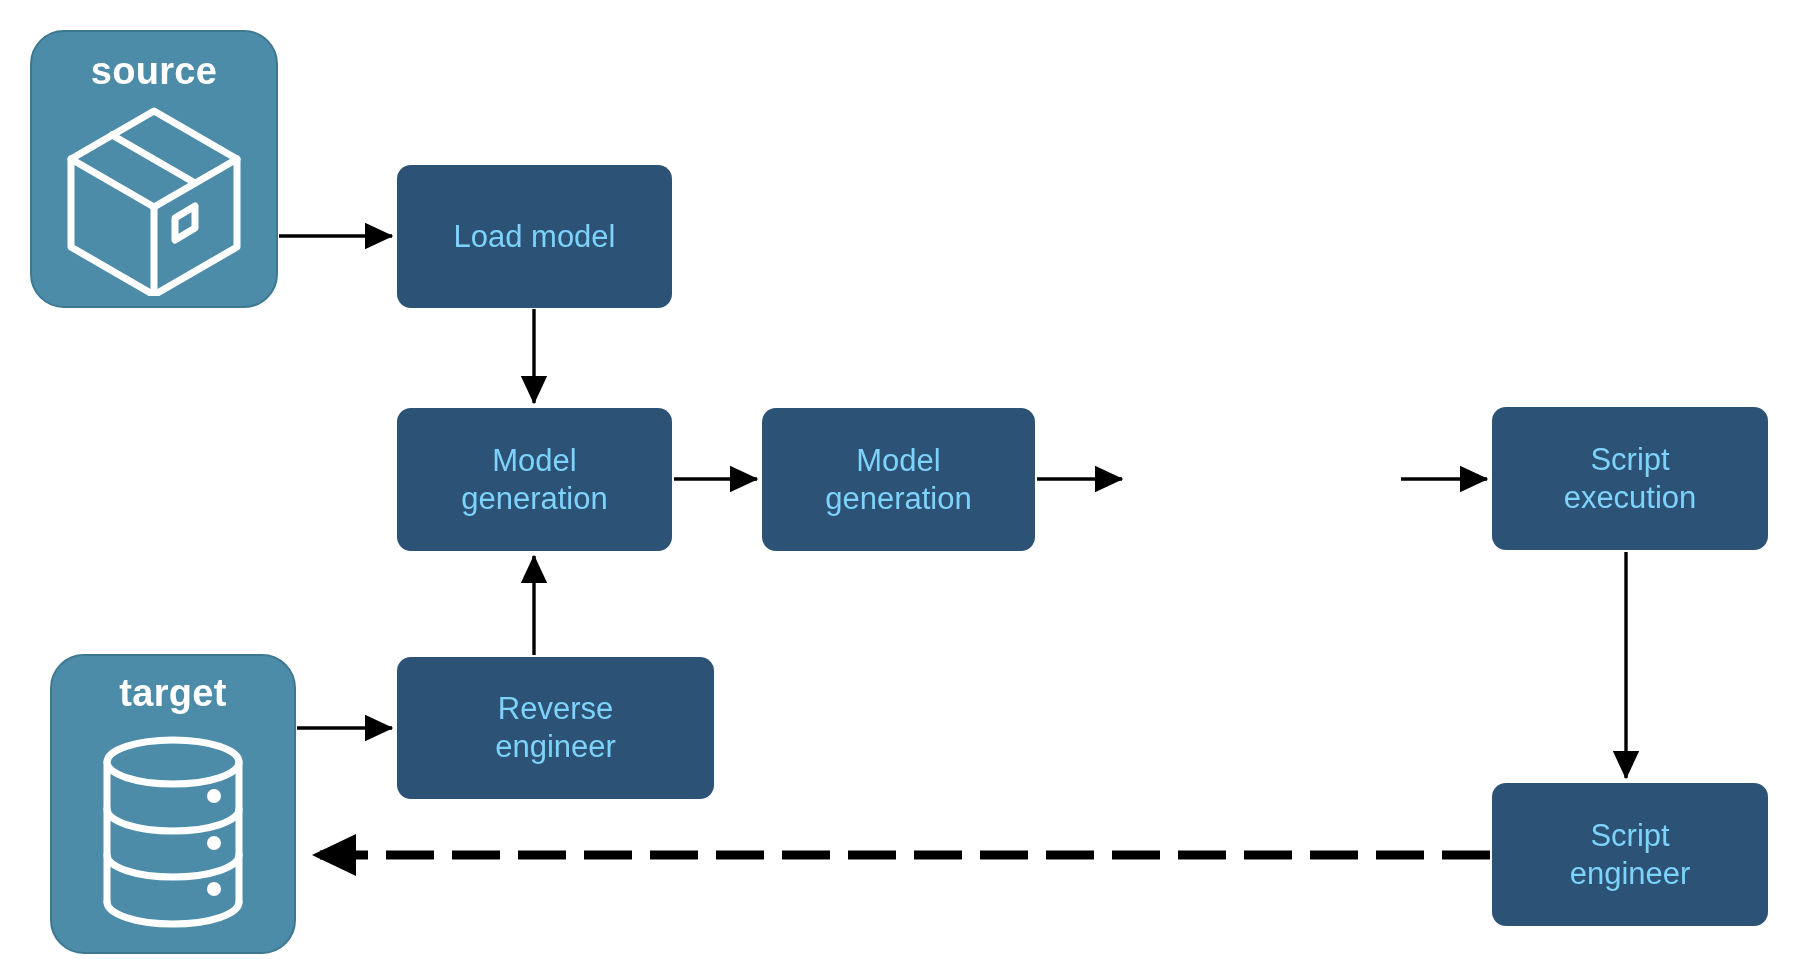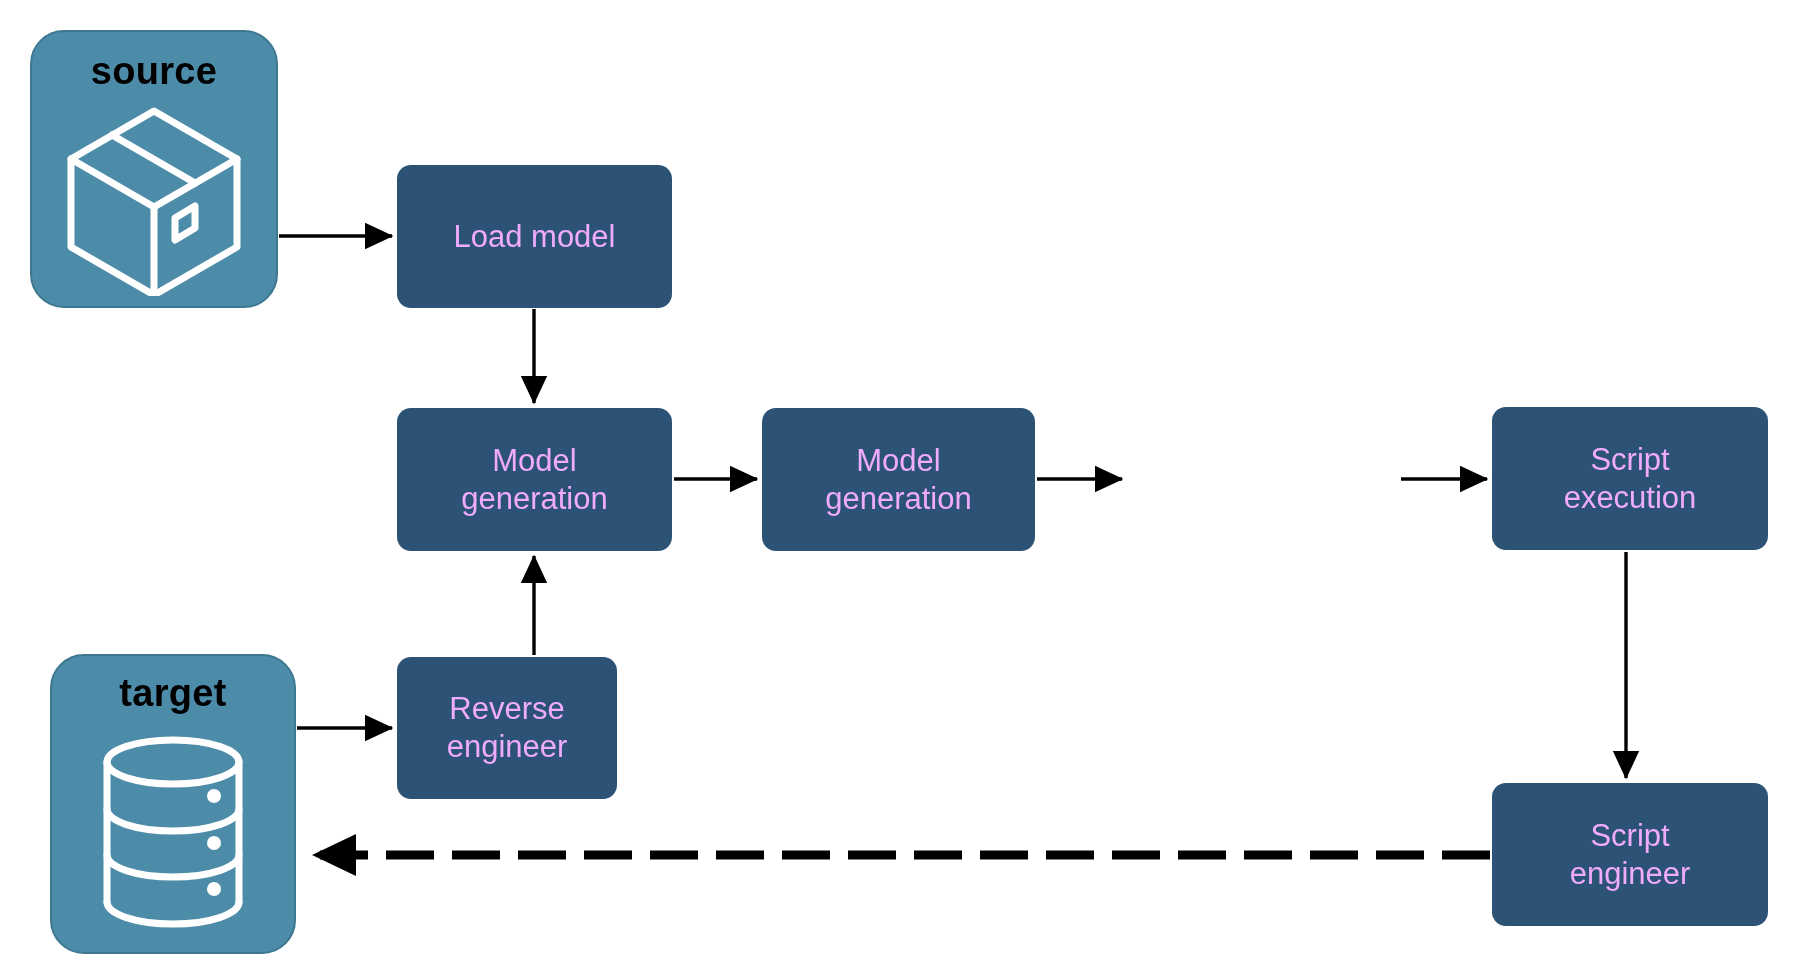--- a/index.html
+++ b/index.html
@@ -22,21 +22,21 @@
     position: absolute;
     background: #4d8ca9;
     border: 2px solid #3d7890;
     border-radius: 34px;
     box-sizing: border-box;
     display: flex;
     flex-direction: column;
     align-items: center;
   }
   .endpoint-label {
-    color: #000000;
+    color: #ffffff;
     font-weight: bold;
     font-size: 38px;
     line-height: 1;
     letter-spacing: 0.3px;
     user-select: none;
   }
   .endpoint-icon {
     flex: 1;
     display: flex;
     align-items: center;
@@ -46,21 +46,21 @@
   
   .process {
     position: absolute;
     background: #2c5375;
     border-radius: 14px;
     box-sizing: border-box;
     display: flex;
     align-items: center;
     justify-content: center;
     text-align: center;
-    color: #f0abfc;
+    color: #7dd3fc;
     font-size: 31px;
     line-height: 1.22;
     padding: 4px 10px;
     user-select: none;
   }
   .process span { display: block; }
   
   #connectors {
     position: absolute;
     left: 0;
@@ -182,21 +182,21 @@
   </div>
 
 
   <div class="process" style="left:1492px; top:407px; width:276px; height:143px;">
     <div>
       <span>Script</span>
       <span>execution</span>
     </div>
   </div>
 
-  <div class="process" style="left:397px; top:657px; width:220px; height:142px;">
+  <div class="process" style="left:397px; top:657px; width:317px; height:142px;">
     <div>
       <span>Reverse</span>
       <span>engineer</span>
     </div>
   </div>
 
   <div class="process" style="left:1492px; top:783px; width:276px; height:143px;">
     <div>
       <span>Script</span>
       <span>engineer</span>

